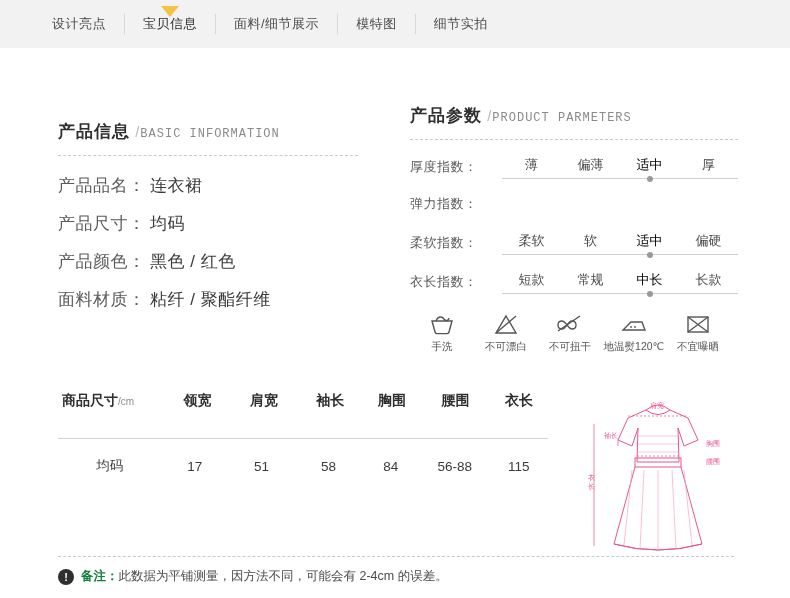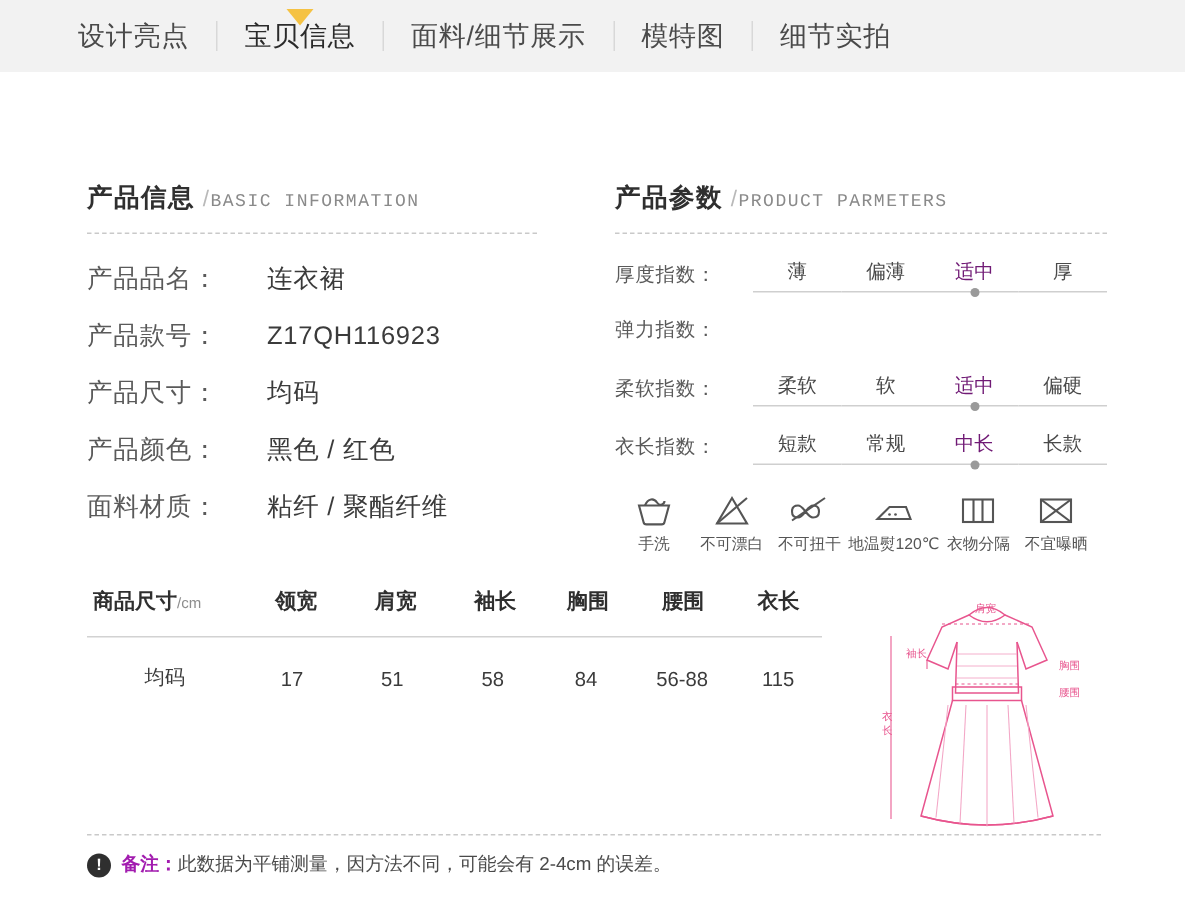--- a/index.html
+++ b/index.html
@@ -17,21 +17,21 @@
     background:#f2f2f2;
   }
   .tabs{
     display:flex;align-items:center;height:34px;padding-top:7px;
     padding-left:34px;
   }
   .tab{
     position:relative;
     padding:0 18px;
     height:20px;line-height:20px;
-    font-size:18px;
+    font-size:13px;
     color:#4a4a4a;
     letter-spacing:0.5px;
     white-space:nowrap;
     border-right:1px solid #d8d8d8;
     text-align:center;
   }
   .tab:last-child{border-right:none;}
   .tab.active{color:#2b2b2b;font-family:Liberation Serif, serif;}
   .tab .caret{
     position:absolute;
@@ -60,42 +60,42 @@
   
   .info-row{
     display:flex;align-items:center;
     font-size:17px;
     margin-bottom:15px;
     color:#4a4a4a;
   }
   .info-label{
     width:92px;color:#5a5a5a;letter-spacing:0.5px;
   }
-  .info-value{color:#3b3b3b;letter-spacing:0.5px;margin-left:28px;}
+  .info-value{color:#3b3b3b;letter-spacing:0.5px;}
   
   .param-row{
     display:flex;align-items:flex-end;
     margin-bottom:16px;
     font-size:13px;
   }
   .param-label{width:92px;color:#5a5a5a;letter-spacing:0.5px;padding-bottom:3px;}
   .param-scale{
     display:flex;flex:1;
     position:relative;
   }
   .param-opt{
     flex:1;
     text-align:center;
     font-size:13px;
     color:#4a4a4a;
     padding-bottom:4px;
     border-bottom:1px solid #cfcfcf;
     position:relative;
   }
-  .param-opt.sel{color:#701a75;}
+  .param-opt.sel{color:#000000;}
   .param-opt.sel::after{
     content:"";
     position:absolute;
     left:50%;margin-left:-3px;bottom:-3.5px;
     width:6px;height:6px;border-radius:50%;
     background:#9a9a9a;
   }
   
   .care{
     display:flex;justify-content:space-between;
@@ -108,21 +108,21 @@
   .care-item svg{display:block;margin:0 auto 4px auto;}
   .care-cap{font-size:10.5px;color:#555;white-space:nowrap;letter-spacing:0px;}
   
   .size-table{
     position:absolute;
     left:58px;top:392px;
     width:490px;
   }
   .size-head,.size-body{display:flex;align-items:center;}
   .size-head{
-    padding-bottom:14px;
+    padding-bottom:28px;
     border-bottom:1px solid #d2d2d2;
   }
   .size-body{
     padding-top:18px;
   }
   .sh{
     font-size:14px;font-weight:bold;color:#2f2f2f;text-align:center;
   }
   .sh .unit{font-size:10px;font-weight:normal;color:#8d8d8d;}
   .sb{
@@ -149,21 +149,21 @@
     display:flex;align-items:center;
     font-size:12.5px;color:#4a4a4a;
   }
   .note-badge{
     width:16px;height:16px;border-radius:50%;
     background:#2f2f2f;color:#fff;
     font-size:11px;font-weight:bold;
     display:flex;align-items:center;justify-content:center;
     margin-right:7px;
   }
-  .note .lbl{font-weight:bold;color:#a21caf;}
+  .note .lbl{font-weight:bold;color:#15803d;}
 </style>
 </head>
 <body>
 
 <div class="tabbar">
   <div class="tabs">
     <div class="tab">
       <span>设计亮点</span>
     </div>
     <div class="tab active">
@@ -187,39 +187,35 @@
     <span>产品信息</span><span class="slash"> /</span><span class="en">BASIC INFORMATION</span>
   </div>
   <div class="dashed"></div>
 
   <div style="margin-top:18px;">
     <div class="info-row">
       <span class="info-label">产品品名：</span>
       <span class="info-value">连衣裙</span>
     </div>
     <div class="info-row">
-      <span class="info-label">产品款号：</span>
-      <span class="info-value">Z17QH116923</span>
-    </div>
-    <div class="info-row">
       <span class="info-label">产品尺寸：</span>
       <span class="info-value">均码</span>
     </div>
     <div class="info-row">
       <span class="info-label">产品颜色：</span>
       <span class="info-value">黑色 / 红色</span>
     </div>
     <div class="info-row">
       <span class="info-label">面料材质：</span>
       <span class="info-value">粘纤 / 聚酯纤维</span>
     </div>
   </div>
 </div>
 
-<div class="sec" style="left:410px;top:120px;width:328px;">
+<div class="sec" style="left:410px;top:104px;width:328px;">
   <div class="sec-title">
     <span>产品参数</span><span class="slash"> /</span><span class="en">PRODUCT PARMETERS</span>
   </div>
   <div class="dashed"></div>
 
   <div style="margin-top:16px;">
 
     <div class="param-row">
       <span class="param-label">厚度指数：</span>
       <span class="param-scale">
@@ -281,28 +277,20 @@
       <svg width="30" height="24" viewBox="0 0 30 24">
         <path d="M4 18 h22 l-3 -8 h-11 l-8 8 z" fill="none" stroke="#555" stroke-width="1.4"></path>
         <circle cx="12" cy="15" r="0.9" fill="#555"></circle>
         <circle cx="16" cy="15" r="0.9" fill="#555"></circle>
       </svg>
       <div class="care-cap">地温熨120℃</div>
     </div>
     <div class="care-item">
       <svg width="28" height="24" viewBox="0 0 28 24">
         <rect x="4" y="5" width="20" height="15" fill="none" stroke="#555" stroke-width="1.4"></rect>
-        <line x1="11" y1="5" x2="11" y2="20" stroke="#555" stroke-width="1.4"></line>
-        <line x1="17" y1="5" x2="17" y2="20" stroke="#555" stroke-width="1.4"></line>
-      </svg>
-      <div class="care-cap">衣物分隔</div>
-    </div>
-    <div class="care-item">
-      <svg width="28" height="24" viewBox="0 0 28 24">
-        <rect x="4" y="5" width="20" height="15" fill="none" stroke="#555" stroke-width="1.4"></rect>
         <line x1="4" y1="5" x2="24" y2="20" stroke="#555" stroke-width="1.4"></line>
         <line x1="24" y1="5" x2="4" y2="20" stroke="#555" stroke-width="1.4"></line>
       </svg>
       <div class="care-cap">不宜曝晒</div>
     </div>
   </div>
 </div>
 
 <div class="size-table">
   <div class="size-head">

